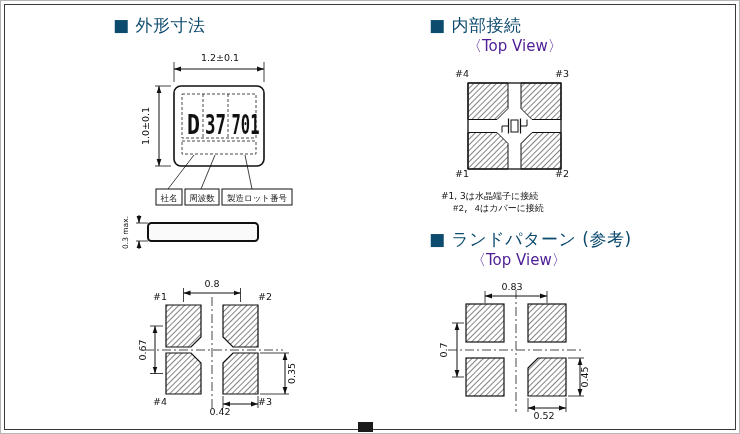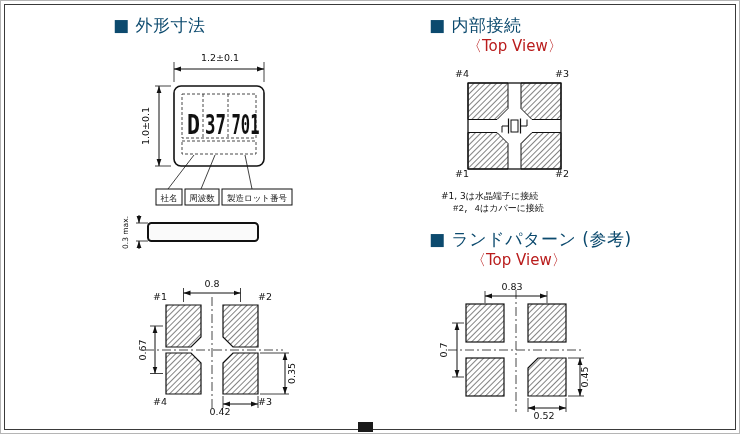--- a/index.html
+++ b/index.html
@@ -12,21 +12,21 @@
   }
   .frame {
     position: absolute; left: 3px; top: 3px; right: 3px; bottom: 3px;
     border: 1.4px solid #3a3a3a; pointer-events: none;
   }
   .heading {
     position: absolute; font-size: 17px; font-weight: normal;
     color: #0c4a6e; white-space: nowrap; letter-spacing: 0.5px;
   }
   .topview {
-    position: absolute; font-size: 15px; color: #b91c1c; white-space: nowrap;
+    position: absolute; font-size: 15px; color: #4c1d95; white-space: nowrap;
   }
   .note { position: absolute; font-size: 9px; color: #111; white-space: nowrap; }
   .abs { position: absolute; }
   svg text { font-family: "DejaVu Sans", "Liberation Sans", sans-serif; fill: #111; }
   .dim { font-size: 9.5px; }
   .padlbl { font-size: 9.5px; }
   .mark { font-family: "DejaVu Sans Mono", "Liberation Mono", monospace; font-size: 26px; font-weight: bold; }
   .lbl { font-size: 8.5px; }
   .footer-mark { position: absolute; left: 357px; top: 421px; width: 15px; height: 10px; background: #1a1a1a; }
 </style>

